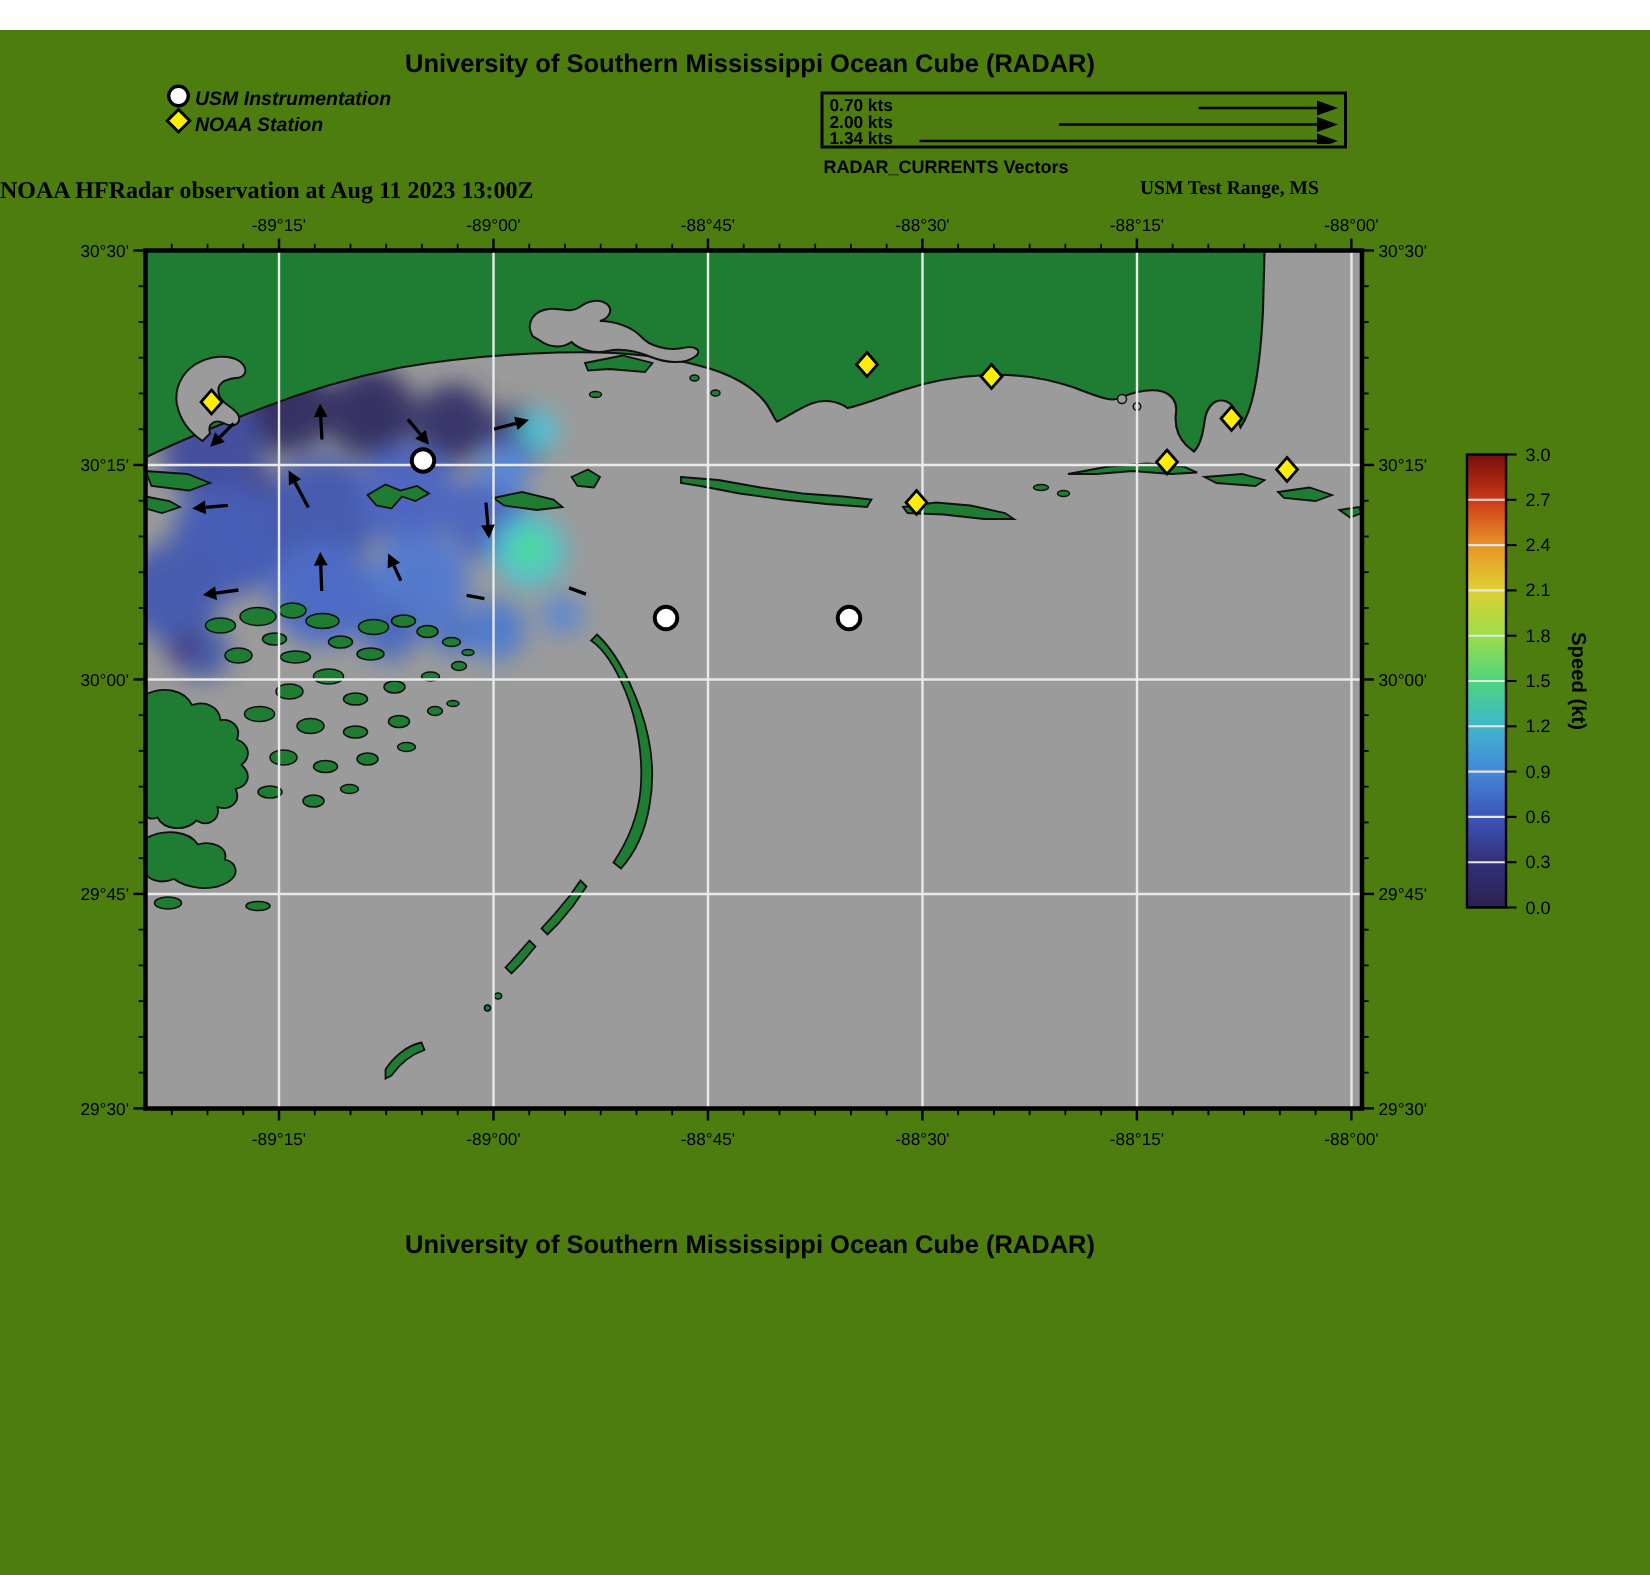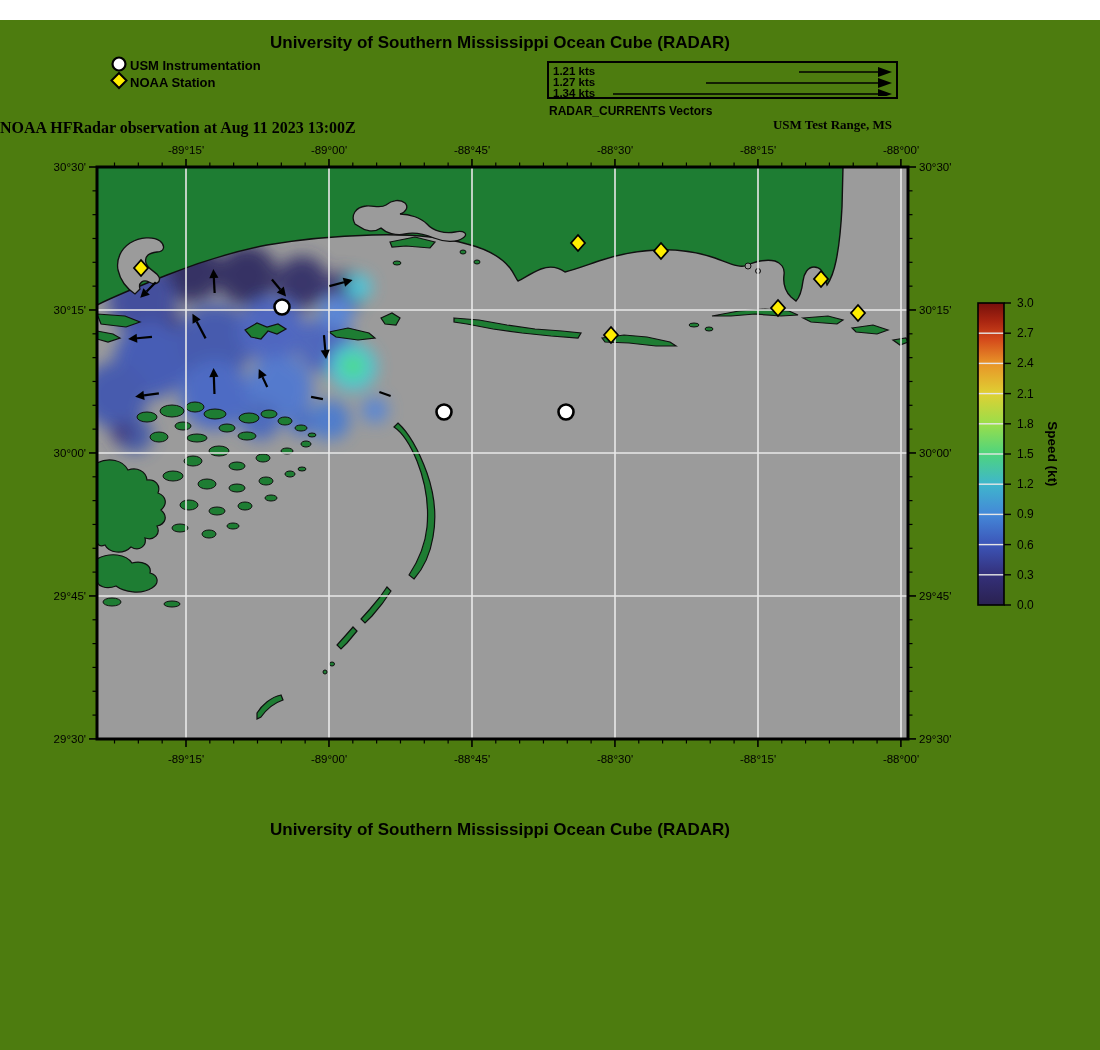--- a/index.html
+++ b/index.html
@@ -6,43 +6,43 @@
   #figure{position:relative;width:1100px;height:1050px;background:#4d7c0f;overflow:hidden;
           font-family:"Liberation Sans",sans-serif;color:#000;margin-top:20px;}
   .abs{position:absolute;}
   .title{font-weight:bold;font-size:17px;text-align:center;width:1000px;left:0;}
   .legend-label{font-weight:bold;font-size:13px;line-height:1;}
   .vecbox{left:547px;top:41px;width:351px;height:38px;border:2.5px solid #000;box-sizing:border-box;}
   .vecrow{position:absolute;left:4px;font-weight:bold;font-size:11.5px;line-height:1;}
   .veccaption{left:549px;top:84px;font-weight:bold;font-size:12px;}
   .subtitle{left:0;top:99px;width:1000px;text-align:left;font-family:"Liberation Serif",serif;
             font-weight:bold;font-size:16px;}
-  .range{left:760px;top:97px;width:145px;text-align:center;font-family:"Liberation Serif",serif;
+  .range{left:760px;top:97px;width:145px;text-align:left;font-family:"Liberation Serif",serif;
          font-weight:bold;font-size:13px;}
   svg text{font-family:"Liberation Sans",sans-serif;}
 </style>
 </head>
 <body>
 
 <div id="figure">
 
   <div class="abs title" style="top:13px;">University of Southern Mississippi Ocean Cube (RADAR)</div>
 
-  <div class="abs" style="left:108px;top:34px;width:180px;height:38px;">
+  <div class="abs" style="left:108px;top:34px;width:180px;height:38px;font-style:italic;">
     <svg width="24" height="38" class="abs" style="left:0;top:0;">
       <circle cx="11" cy="10" r="6.5" fill="#ffffff" stroke="#000" stroke-width="2.2"></circle>
       <path d="M11,19 L18.5,26.5 L11,34 L3.5,26.5 Z" fill="#ffee00" stroke="#000" stroke-width="2"></path>
     </svg>
     <div class="abs legend-label" style="left:22px;top:5px;">USM Instrumentation</div>
     <div class="abs legend-label" style="left:22px;top:21.5px;">NOAA Station</div>
   </div>
 
   <div class="abs vecbox">
-    <div class="vecrow" style="top:3px;">1.21 kts</div>
-    <div class="vecrow" style="top:14px;">1.27 kts</div>
+    <div class="vecrow" style="top:3px;">0.70 kts</div>
+    <div class="vecrow" style="top:14px;">2.00 kts</div>
     <div class="vecrow" style="top:25px;">1.34 kts</div>
     <svg width="346" height="33" style="position:absolute;left:0;top:0;">
         <line x1="250" y1="9" x2="331" y2="9" stroke="#000" stroke-width="1.6"></line>
         <path d="M343,9 L329,4 L329,14 Z" fill="#000"></path>
         <line x1="157" y1="20" x2="331" y2="20" stroke="#000" stroke-width="1.6"></line>
         <path d="M343,20 L329,15 L329,25 Z" fill="#000"></path>
         <line x1="64" y1="31" x2="331" y2="31" stroke="#000" stroke-width="1.6"></line>
         <path d="M343,31 L329,26 L329,36 Z" fill="#000"></path>
       </svg>
   </div>

